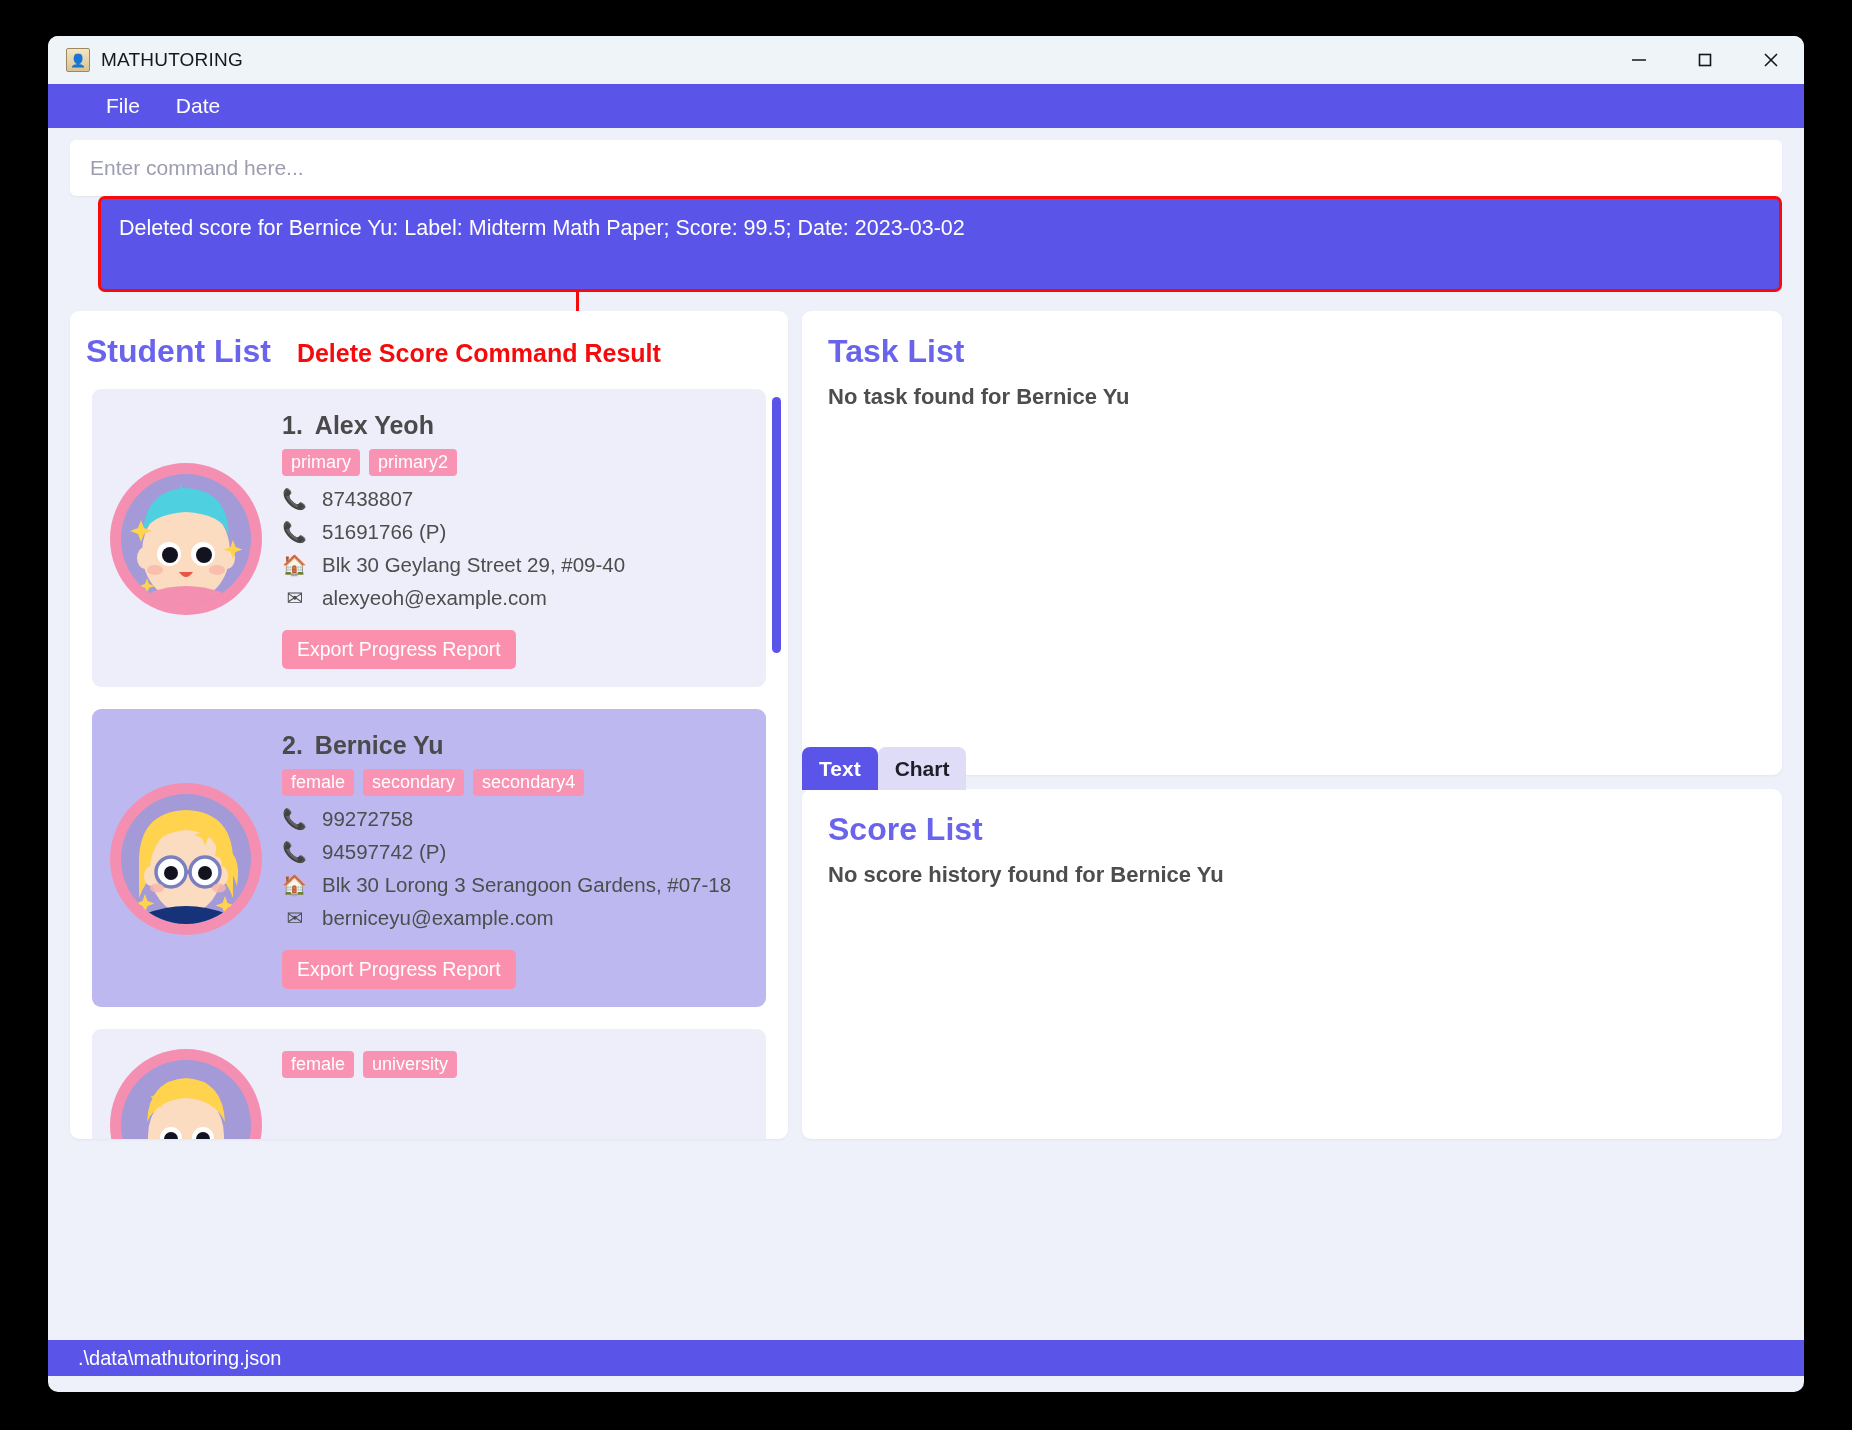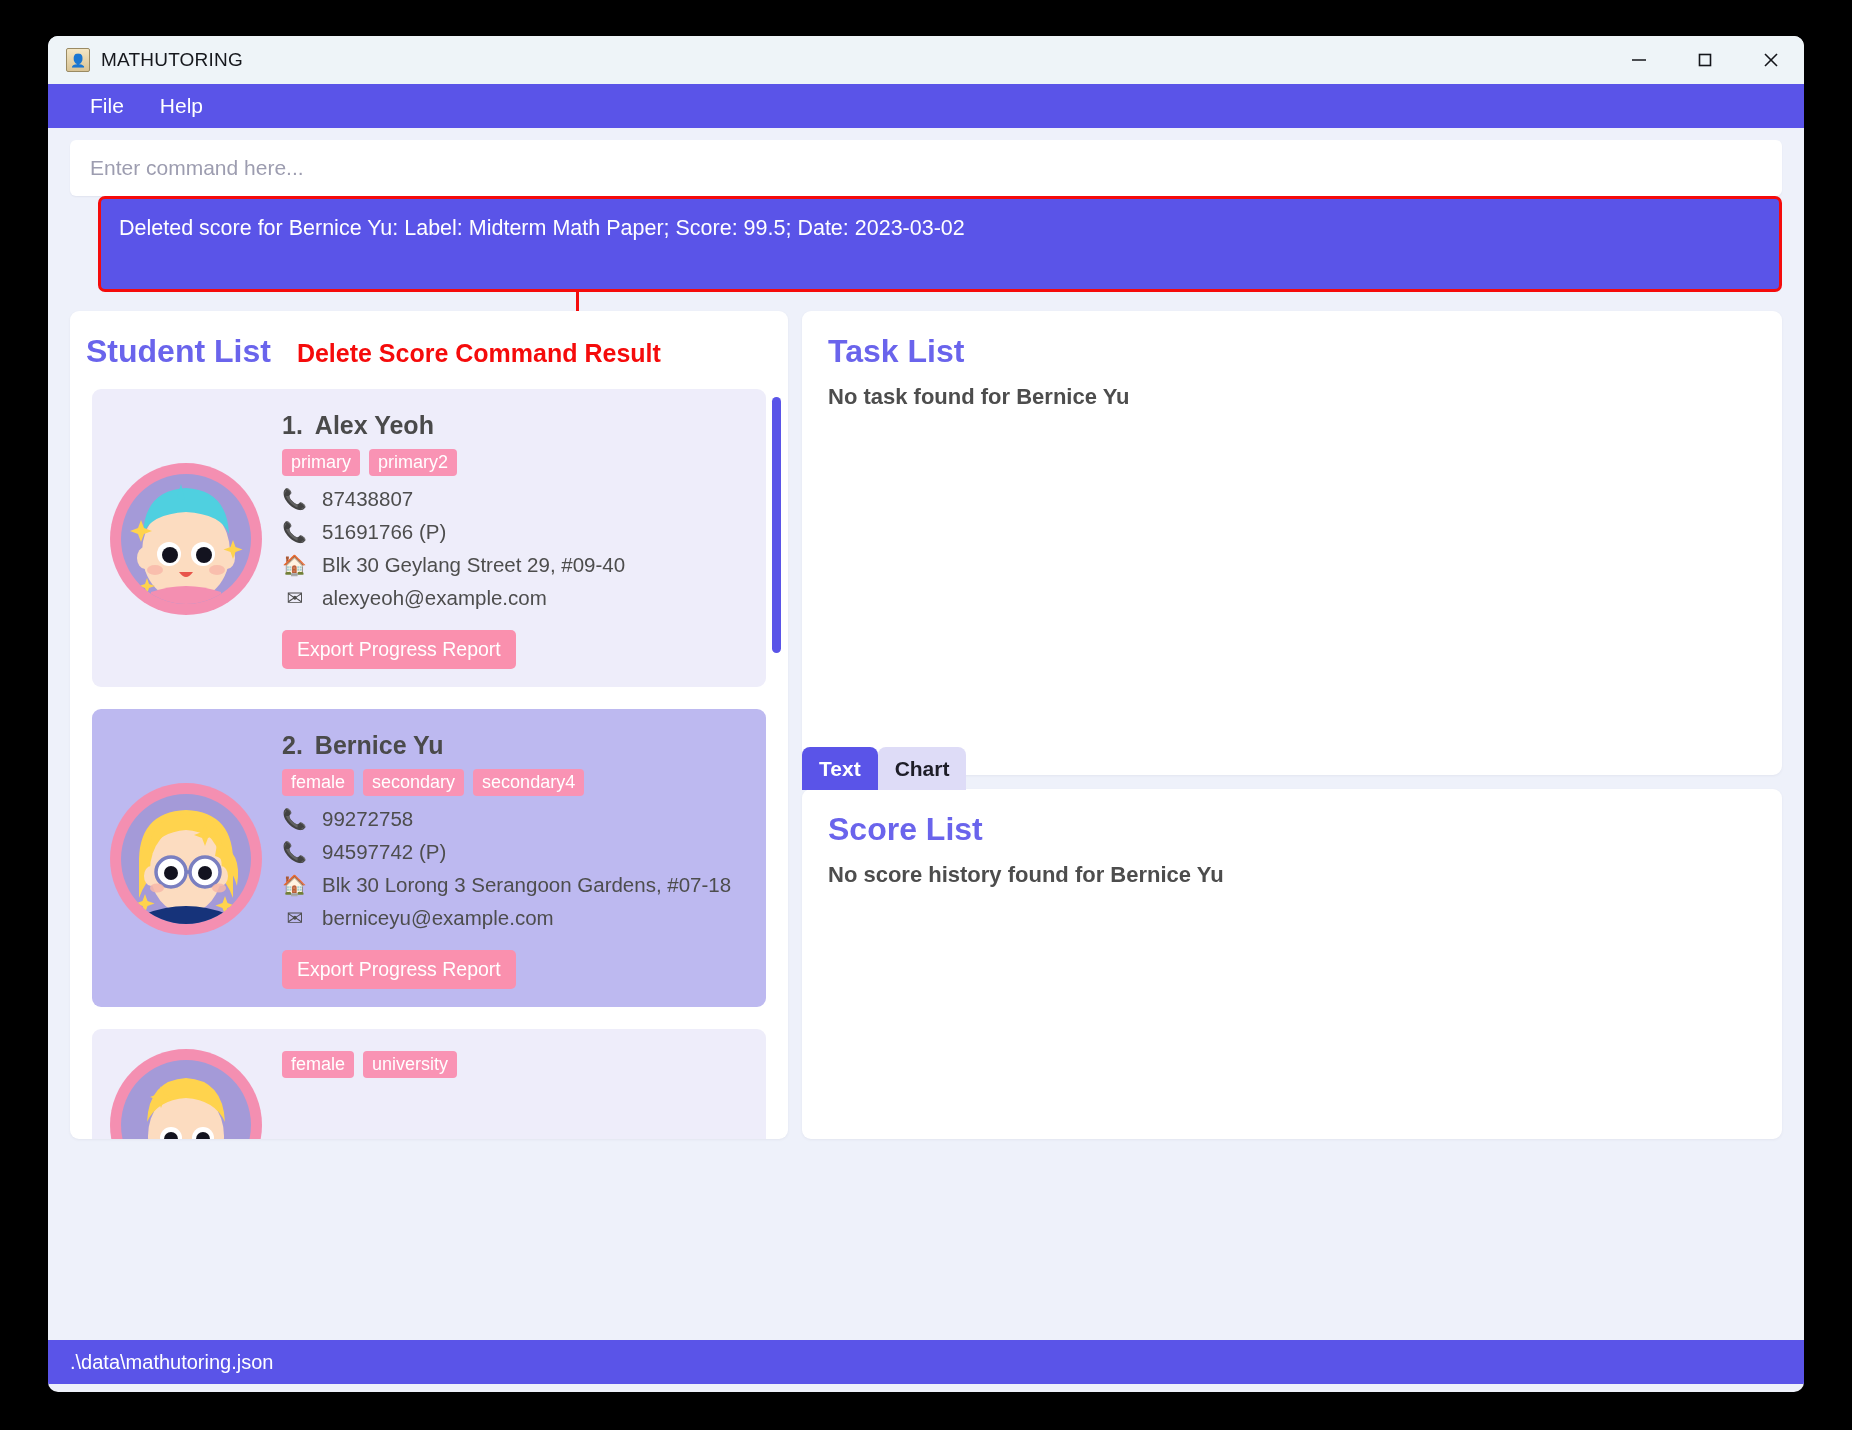--- a/index.html
+++ b/index.html
@@ -68,21 +68,21 @@
     color: #14161b;
   }
   .win-btn svg { display: block; }
 
   
   .menubar {
     height: 44px;
     background: #5a54e8;
     display: flex;
     align-items: center;
-    padding-left: 42px;
+    padding-left: 58px;
     gap: 36px;
   }
   .menu-item {
     color: #ffffff;
     font-size: 21px;
   }
 
   
   .body-area {
     position: relative;
@@ -325,25 +325,25 @@
   .tab.inactive {
     background: #dedcf7;
     color: #1e1e28;
   }
   .score-inner {
     padding: 22px 26px 0 26px;
   }
 
   
   .statusbar {
-    height: 44px;
+    height: 36px;
     background: #5a54e8;
     display: flex;
     align-items: center;
-    padding-left: 22px;
+    padding-left: 30px;
     box-sizing: border-box;
   }
   .status-text {
     color: #ffffff;
     font-size: 20px;
   }
 </style>
 </head>
 <body>
 
@@ -368,21 +368,21 @@
           <svg width="20" height="20" viewBox="0 0 20 20">
               <line x1="4" y1="4" x2="16" y2="16" stroke="#14161b" stroke-width="1.6"></line>
               <line x1="16" y1="4" x2="4" y2="16" stroke="#14161b" stroke-width="1.6"></line>
             </svg>
         </div>
       </div>
     </div>
 
     <div class="menubar">
       <div class="menu-item">File</div>
-      <div class="menu-item">Help</div>
+      <div class="menu-item">Date</div>
     </div>
 
     <div class="body-area">
 
       <div class="command-box">
         <span class="command-placeholder">Enter command here...</span>
       </div>
 
       <div class="result-wrap">
         <div class="result-box">

